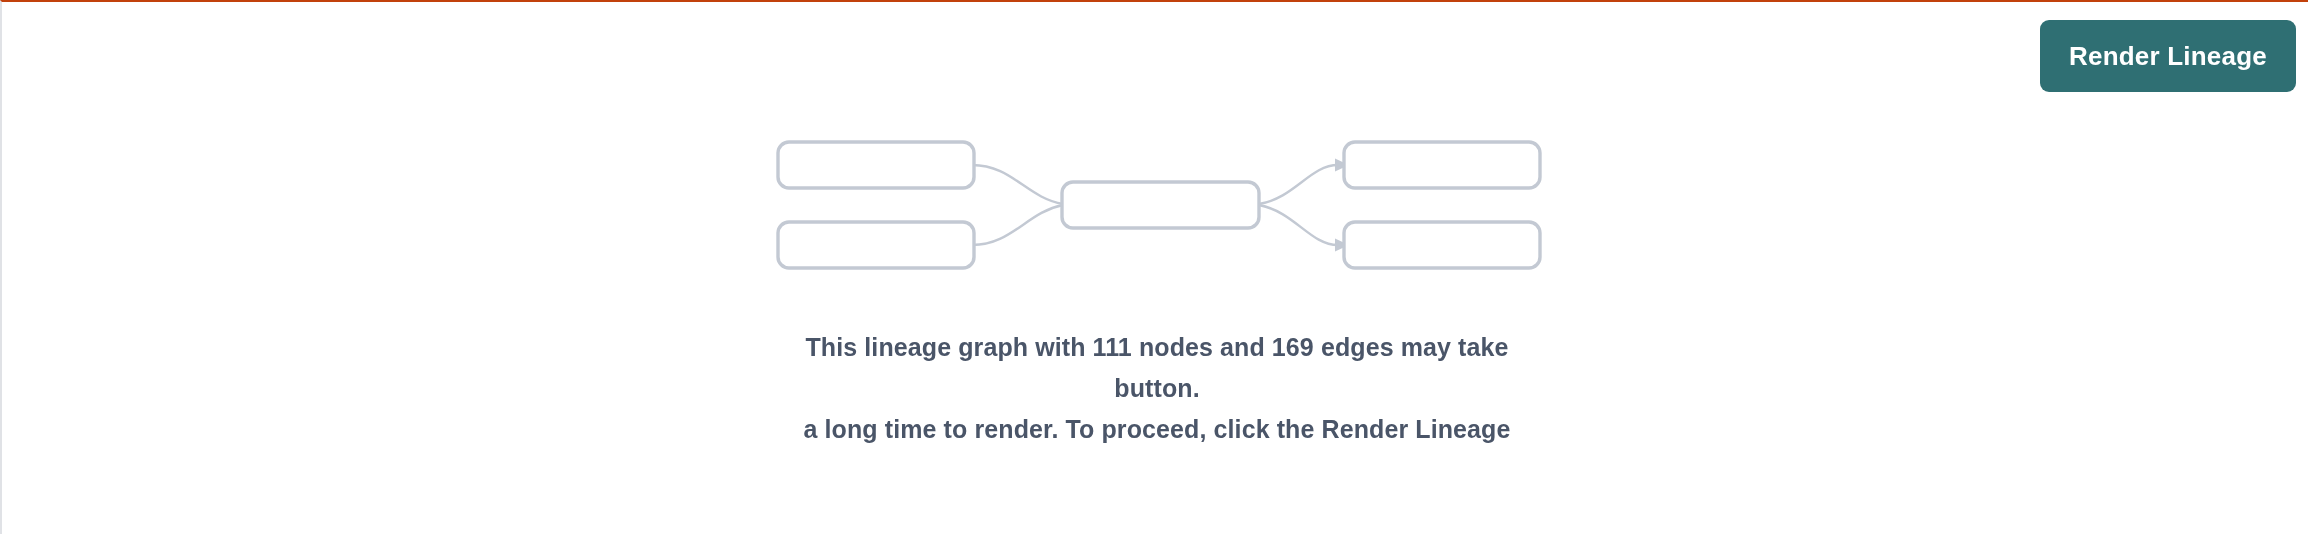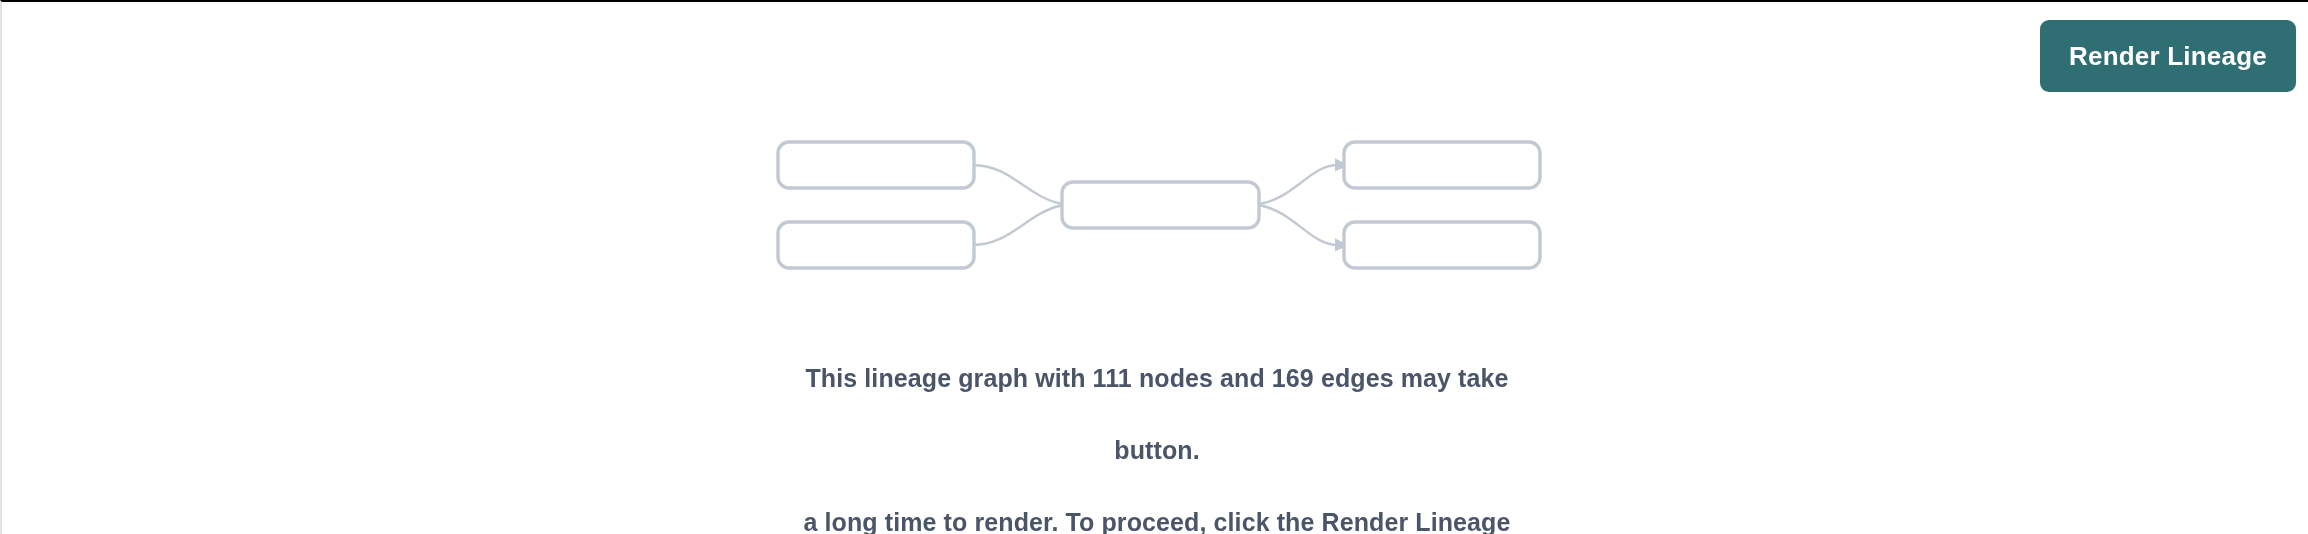--- a/index.html
+++ b/index.html
@@ -8,21 +8,21 @@
     background: #ffffff;
   }
   body {
     font-family: "Liberation Sans", sans-serif;
   }
   #screen {
     position: relative;
     width: 2308px;
     height: 534px;
     background: #ffffff;
-    border-top: 2px solid #000000;
+    border-top: 2px solid #c2410c;
     border-left: 2px solid #e0e2e6;
     box-sizing: border-box;
     overflow: hidden;
   }
 
   
   #render-lineage-button {
     position: absolute;
     left: 2038px;
     top: 18px;
@@ -81,21 +81,20 @@
     text-align: center;
     color: #4a5568;
     font-family: "Liberation Sans", sans-serif;
     font-size: 25px;
     font-weight: bold;
     line-height: 41px;
     letter-spacing: 0.1px;
   }
   #lineage-warning-message .msg-line {
     display: block;
-    margin-top: 31px;
   }
 </style>
 </head>
 <body>
 
 <div id="screen">
 
   <button id="render-lineage-button">Render Lineage</button>
 
   <div id="lineage-placeholder-graph">

